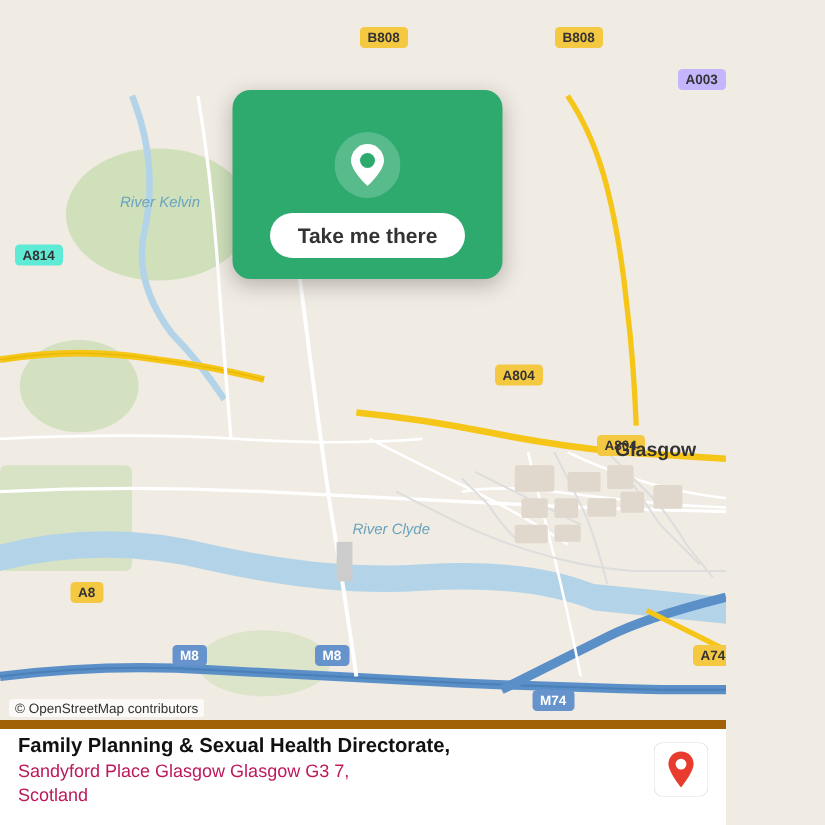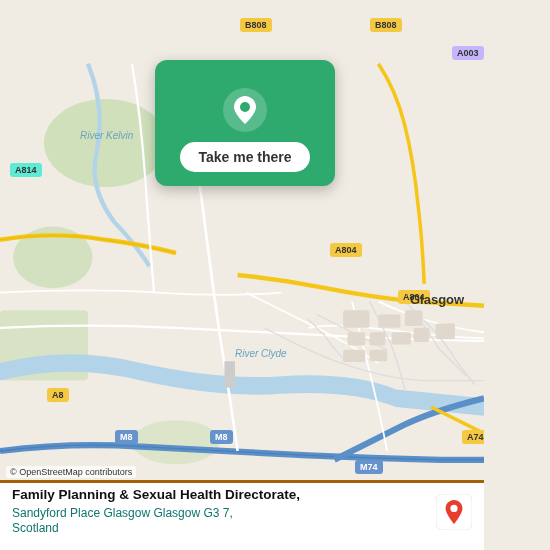--- a/index.html
+++ b/index.html
@@ -61,42 +61,42 @@
     }
 
     
     .bottom-bar {
       position: absolute;
       bottom: 0;
       left: 0;
       right: 0;
       background: white;
       padding: 0 12px 10px 12px;
-      border-top: 3px solid #a16207;
+      border-top: 6px solid #a16207;
       display: flex;
       align-items: center;
       justify-content: space-between;
       min-height: 70px;
     }
 
     .address-block {
       flex: 1;
     }
 
     .address-name {
       font-size: 13.5px;
       font-weight: 700;
       color: #111;
       line-height: 1.3;
       margin-bottom: 2px;
     }
 
     .address-sub {
       font-size: 12px;
-      color: #0f766e;
+      color: #be185d;
       line-height: 1.3;
     }
 
     .osm-attribution {
       position: absolute;
       bottom: 72px;
       left: 6px;
       font-size: 9px;
       color: #333;
       background: rgba(255,255,255,0.75);

